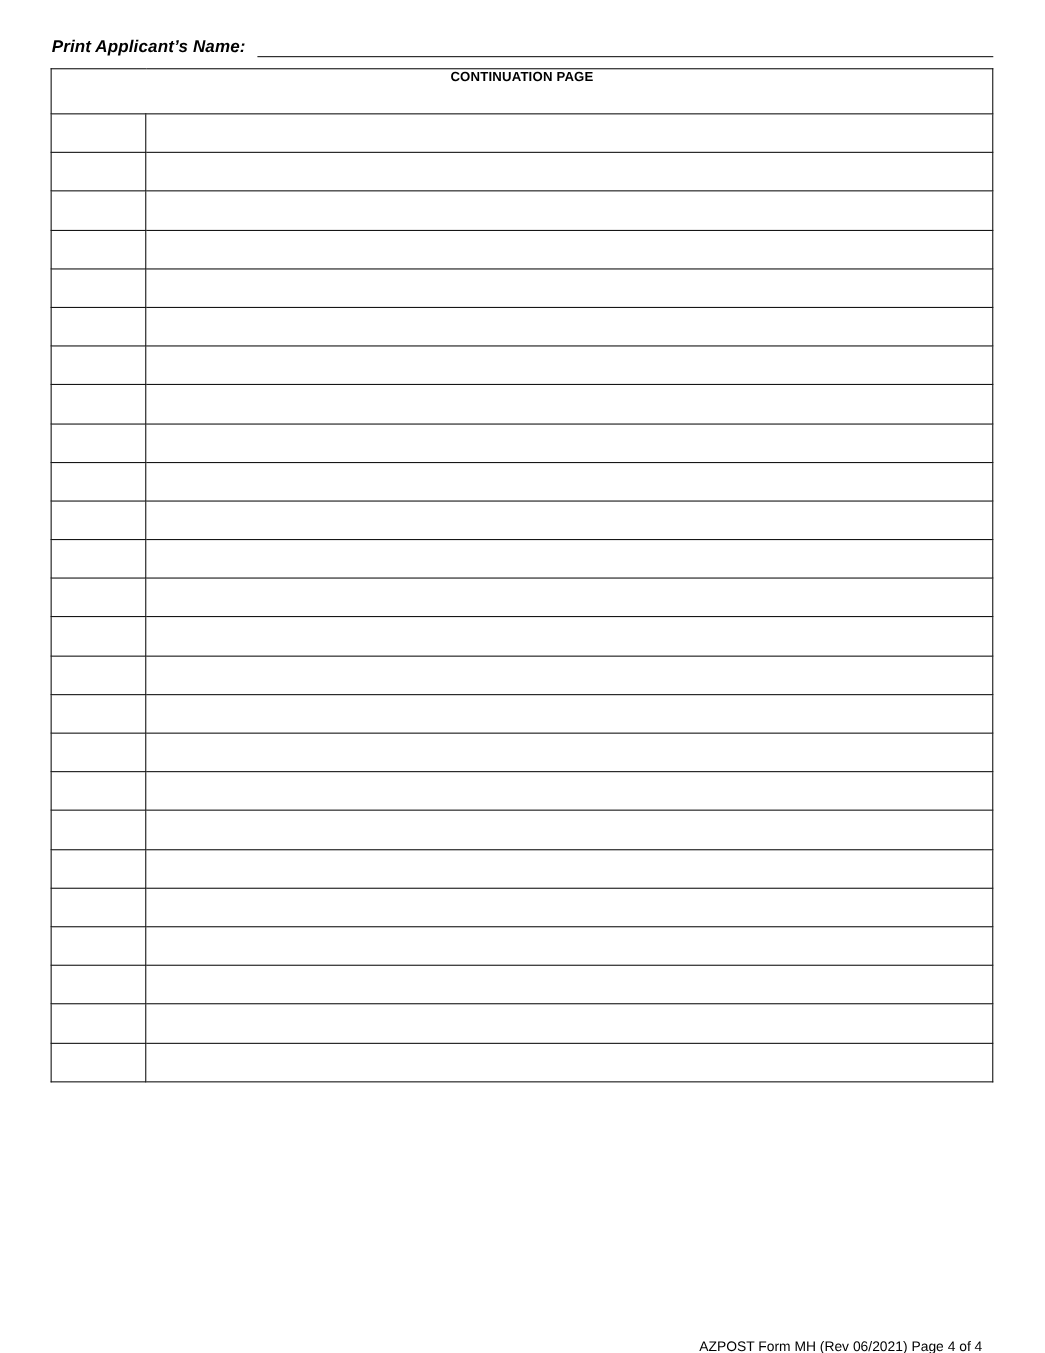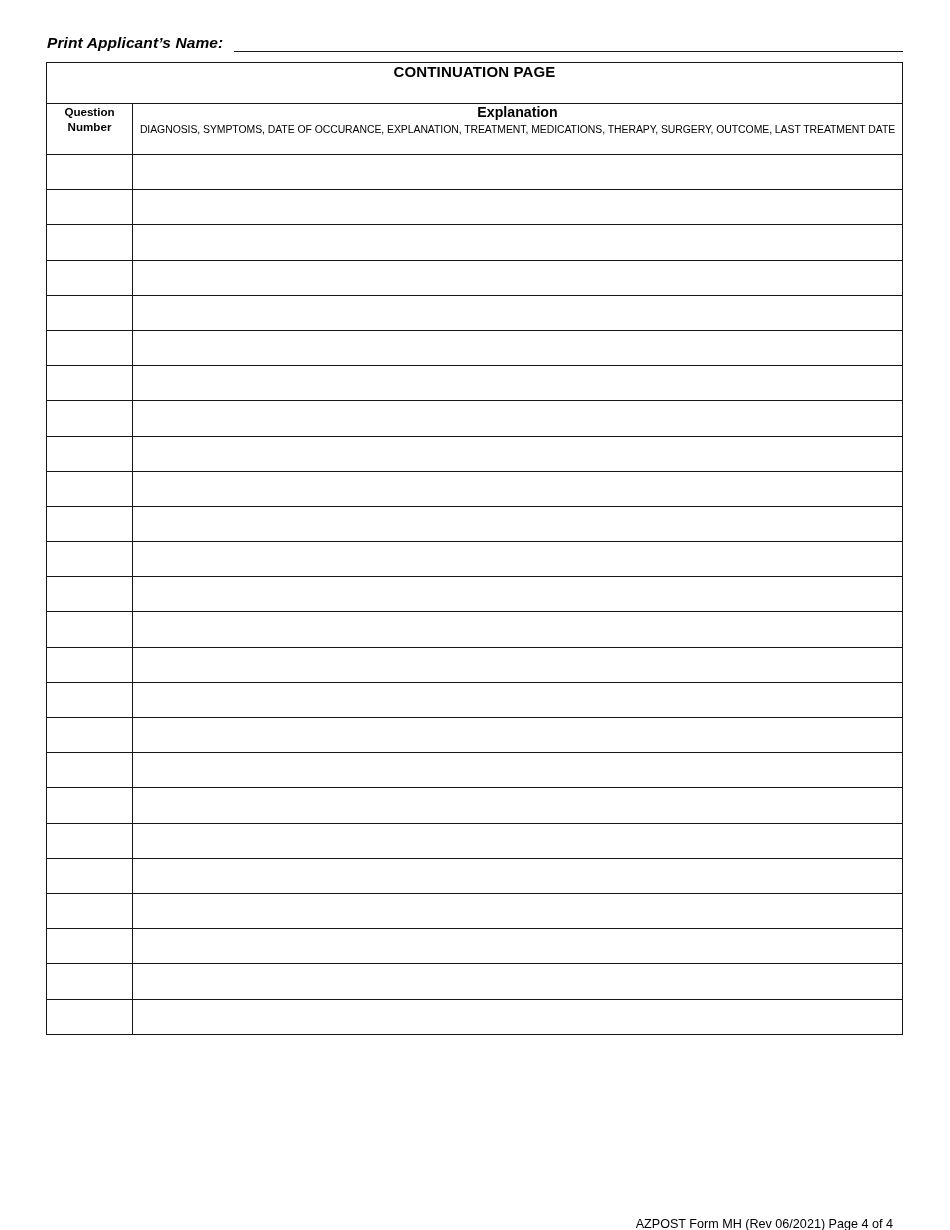--- a/index.html
+++ b/index.html
@@ -65,21 +65,21 @@
     background: #ffffff;
   }
 
   
   .title-cell {
     height: 40px;
     text-align: center;
     vertical-align: middle;
   }
   .title-text {
-    font-size: 15px;
+    font-size: 12px;
     font-weight: bold;
     letter-spacing: 0.15px;
   }
 
   
   .instruction-cell {
     height: 53px;
     padding: 6px 8px 4px 8px;
     vertical-align: top;
   }
@@ -156,32 +156,20 @@
     </colgroup>
     <tbody>
 
       <tr>
         <td class="title-cell" colspan="2">
           <div class="title-text">CONTINUATION PAGE</div>
         </td>
       </tr>
 
 
-      <tr>
-        <td class="colhead-qn">
-          <div class="colhead-qn-text">
-            <div>Question</div>
-            <div>Number</div>
-          </div>
-        </td>
-        <td class="colhead-exp">
-          <div class="colhead-exp-title">Explanation</div>
-          <div class="colhead-exp-sub">DIAGNOSIS, SYMPTOMS, DATE OF OCCURANCE, EXPLANATION, TREATMENT, MEDICATIONS, THERAPY, SURGERY, OUTCOME, LAST TREATMENT DATE</div>
-        </td>
-      </tr>
 
     <tr class="data-row">
           <td class="cell-qn"></td>
           <td class="cell-exp"></td>
         </tr>
         <tr class="data-row">
           <td class="cell-qn"></td>
           <td class="cell-exp"></td>
         </tr>
         <tr class="data-row">

